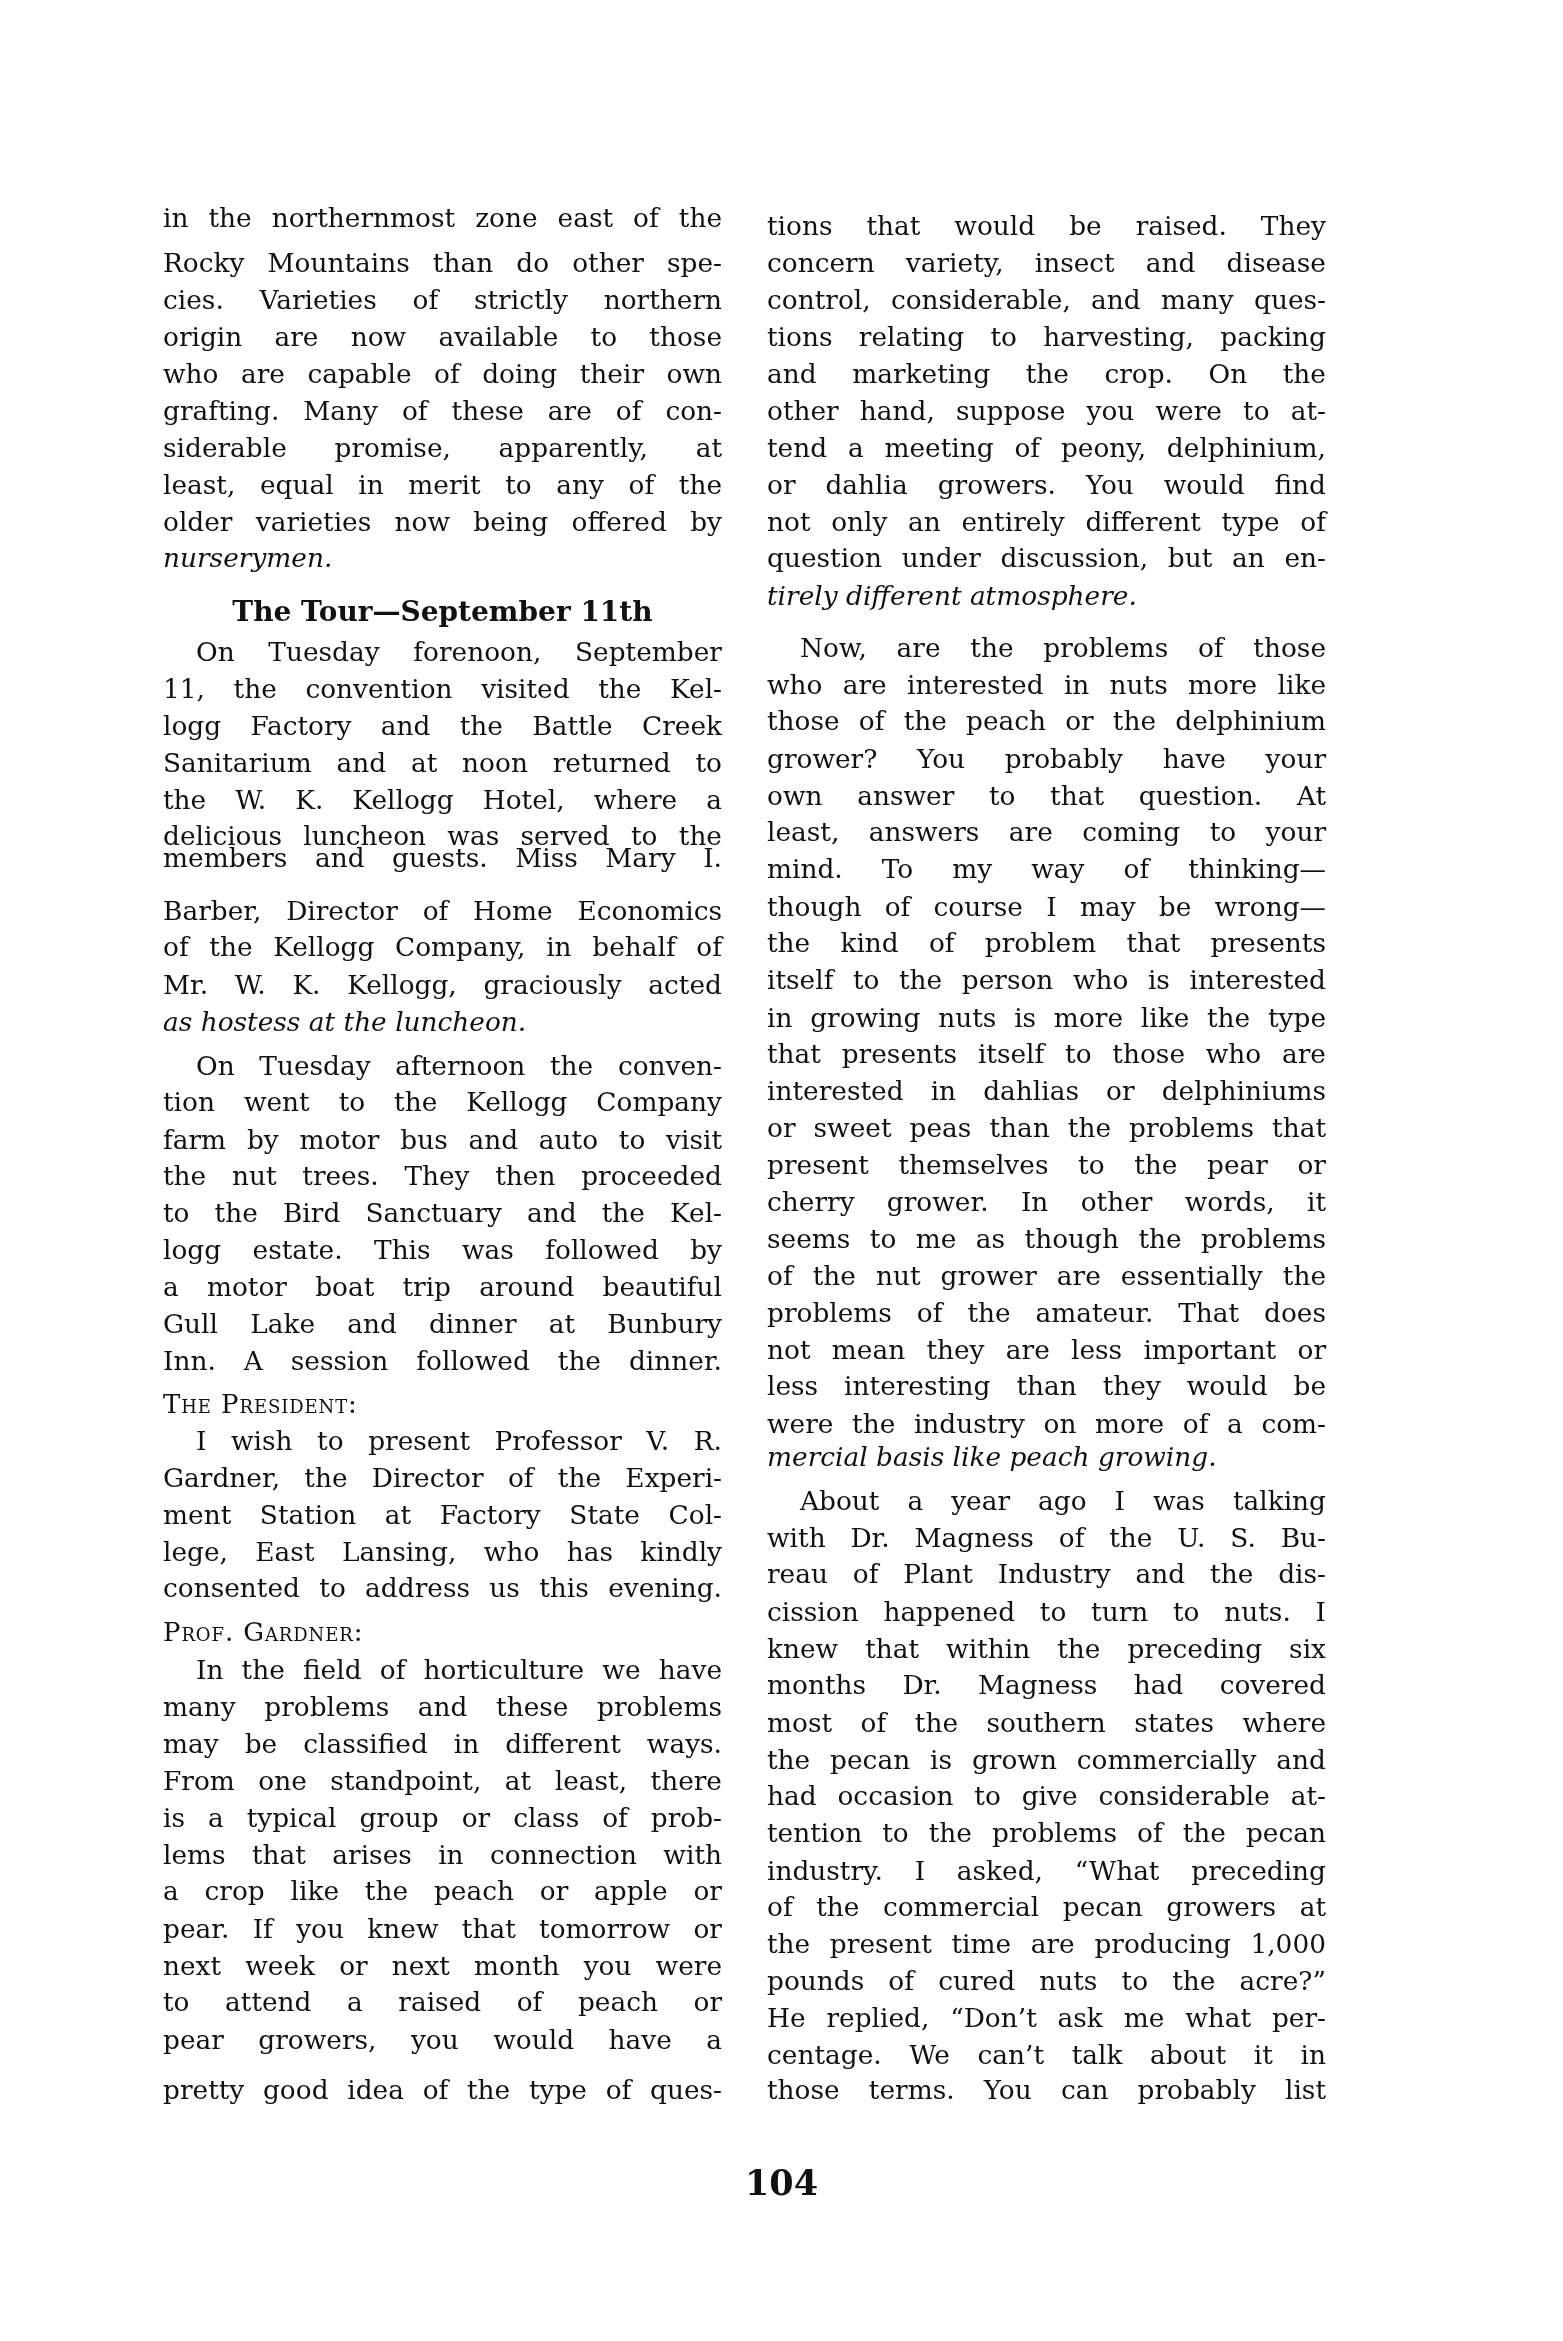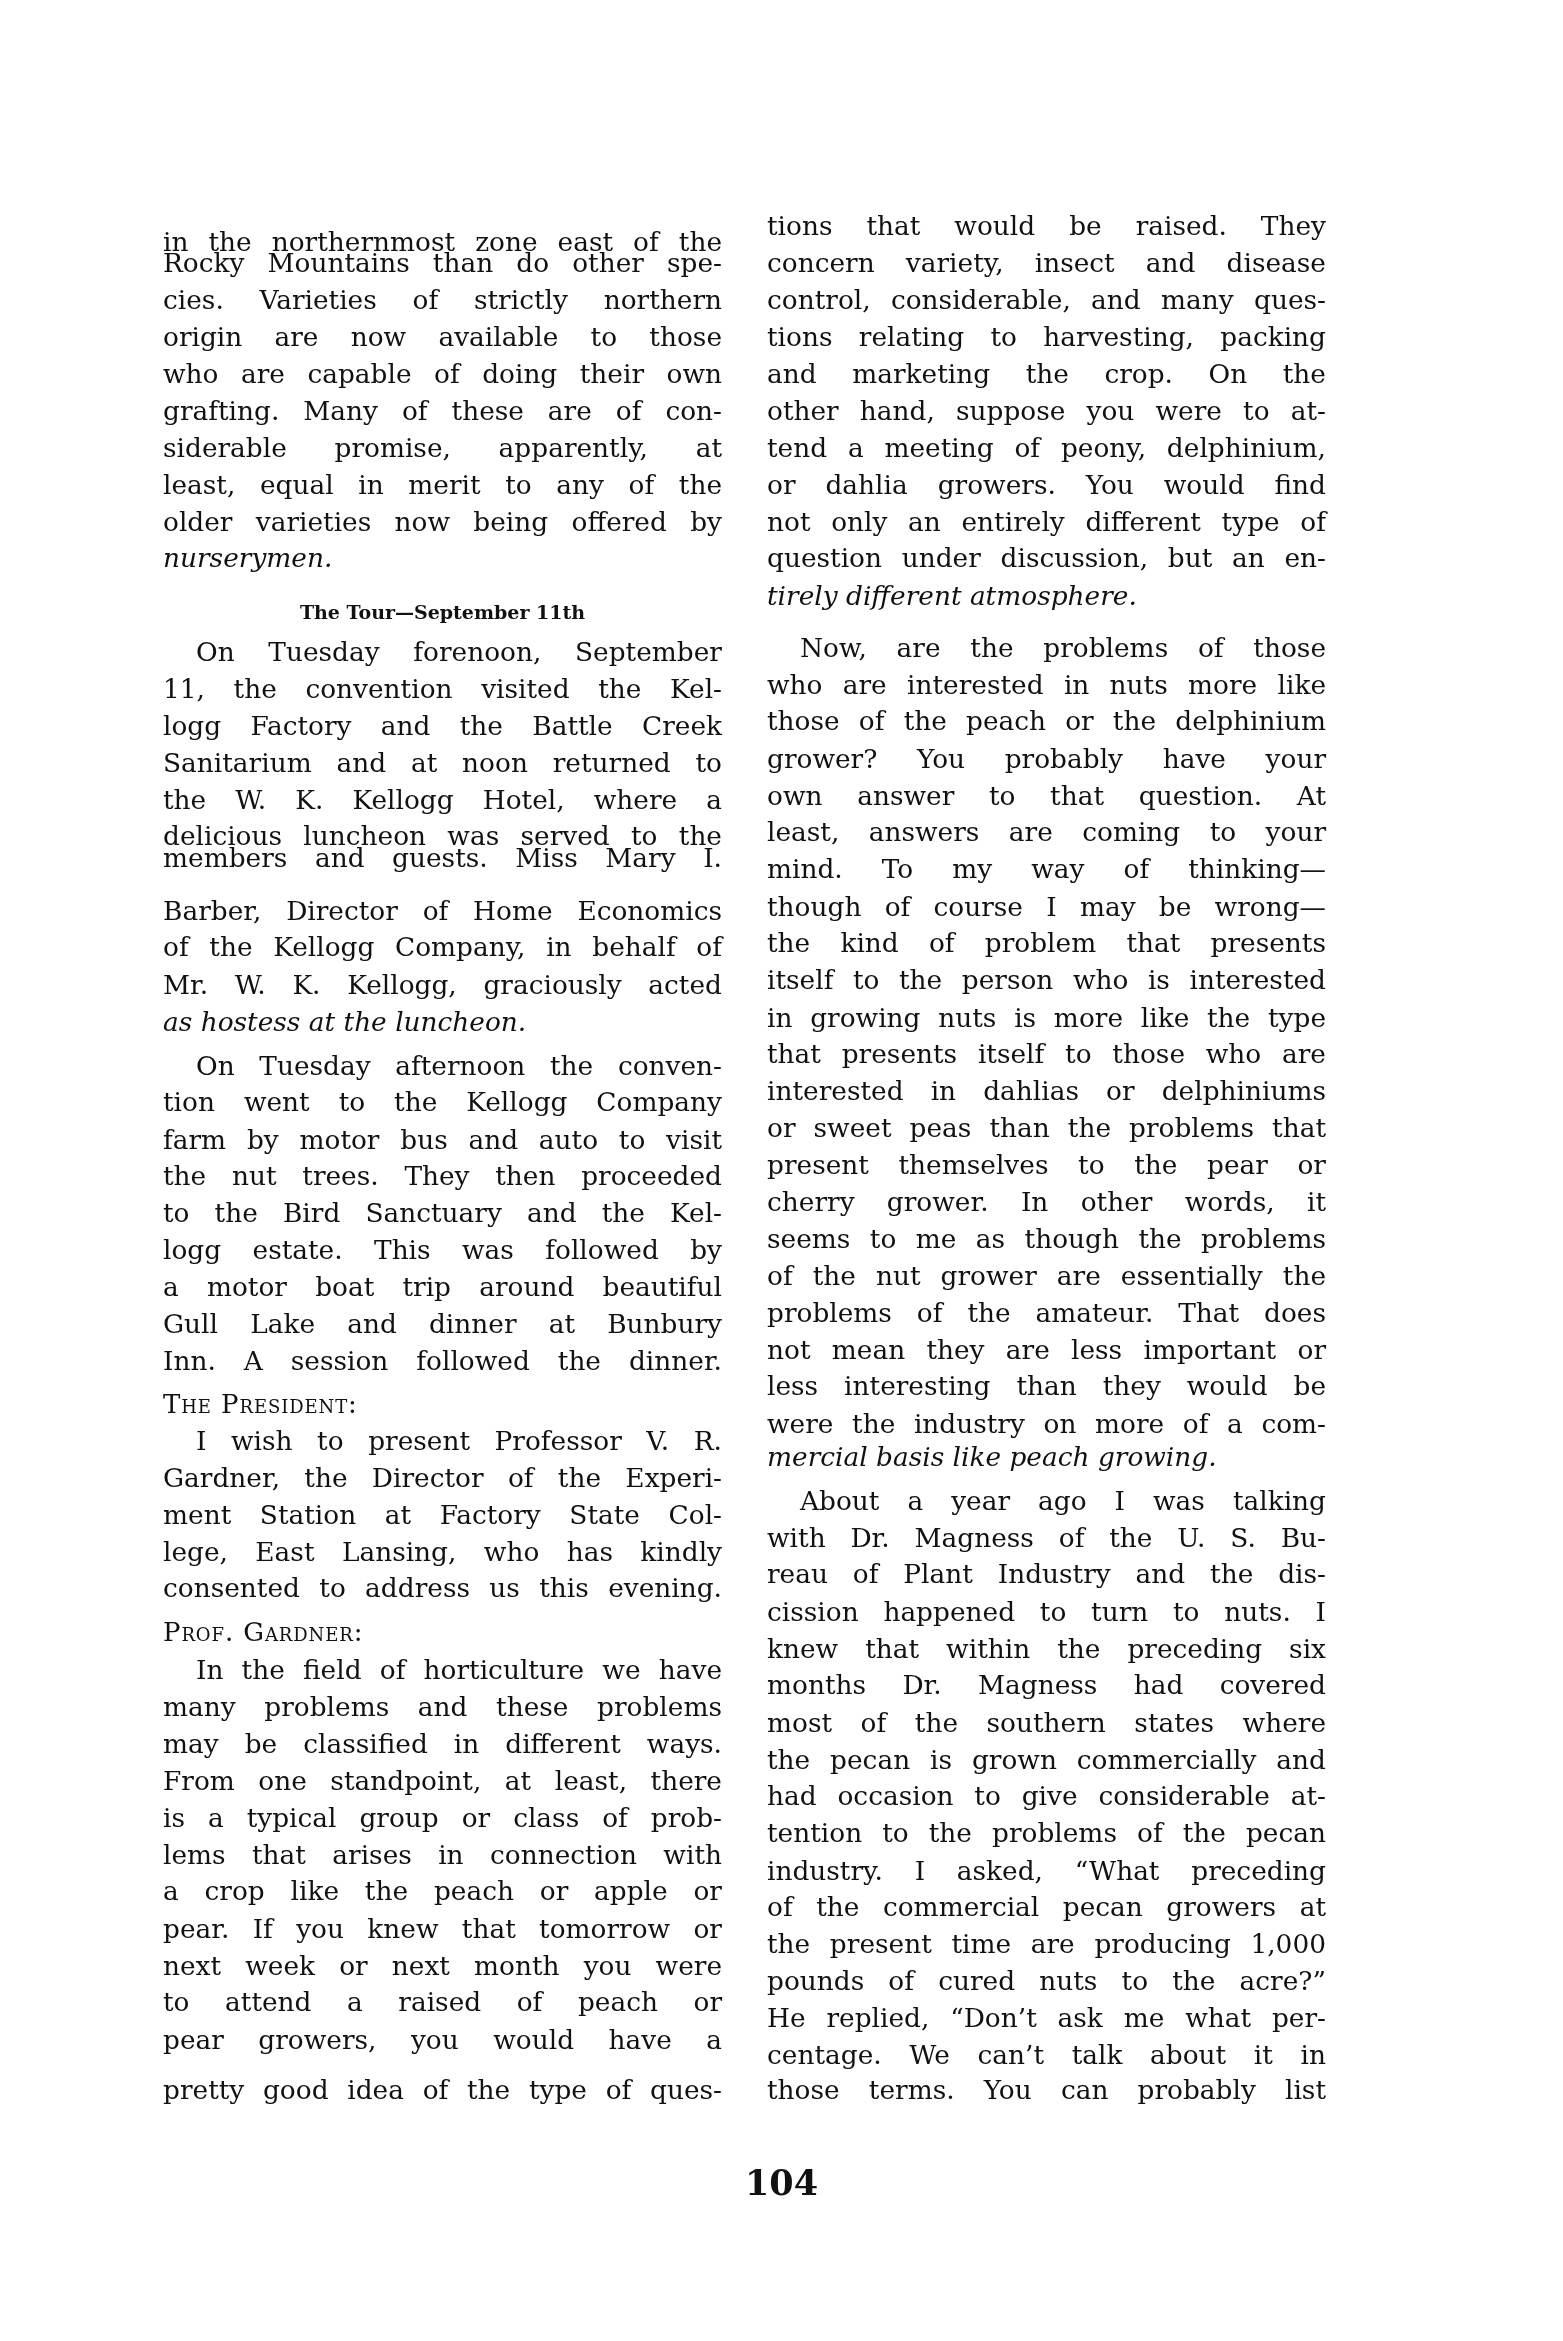--- a/index.html
+++ b/index.html
@@ -6,34 +6,34 @@
   body { width: 1563px; height: 2342px; position: relative; overflow: hidden;
          font-family: "DejaVu Serif", "Liberation Serif", serif; color: #111; }
   .col { position: absolute; width: 559px; }
   #left-col { left: 163px; }
   #right-col { left: 767px; }
   .ln { position: absolute; left: 0; width: 559px; height: 36px; line-height: 36px;
         font-size: 26.4px; white-space: nowrap; text-align: justify; text-align-last: justify;
         letter-spacing: 0px; }
   .ln.last { text-align-last: left; font-style: italic; }
   .ln.ind { padding-left: 33px; width: 526px; }
-  .heading { position: absolute; left: 0; width: 559px; text-align: center; font-size: 19px;
+  .heading { position: absolute; left: 0; width: 559px; text-align: center; font-size: 28px;
              font-weight: bold; height: 36px; line-height: 36px; }
   .speaker { position: absolute; left: 0; font-size: 26px; height: 36px; line-height: 36px;
              font-variant: small-caps; letter-spacing: 0.9px; }
   .pagenum { position: absolute; left: 0; width: 1563px; top: 2162px; text-align: center;
              font-size: 35px; font-weight: bold; font-family: "DejaVu Serif", serif; }
 </style>
 </head>
 <body>
 
 <div class="col" id="left-col">
 
   <div>
-    <div class="ln" style="top:224px">in the northernmost zone east of the</div>
+    <div class="ln" style="top:200px">in the northernmost zone east of the</div>
     <div class="ln" style="top:245px">Rocky Mountains than do other spe-</div>
     <div class="ln" style="top:282px">cies. Varieties of strictly northern</div>
     <div class="ln" style="top:319px">origin are now available to those</div>
     <div class="ln" style="top:356px">who are capable of doing their own</div>
     <div class="ln" style="top:393px">grafting. Many of these are of con-</div>
     <div class="ln" style="top:430px">siderable promise, apparently, at</div>
     <div class="ln" style="top:467px">least, equal in merit to any of the</div>
     <div class="ln" style="top:504px">older varieties now being offered by</div>
     <div class="ln last" style="top:540px">nurserymen.</div>
   </div>

